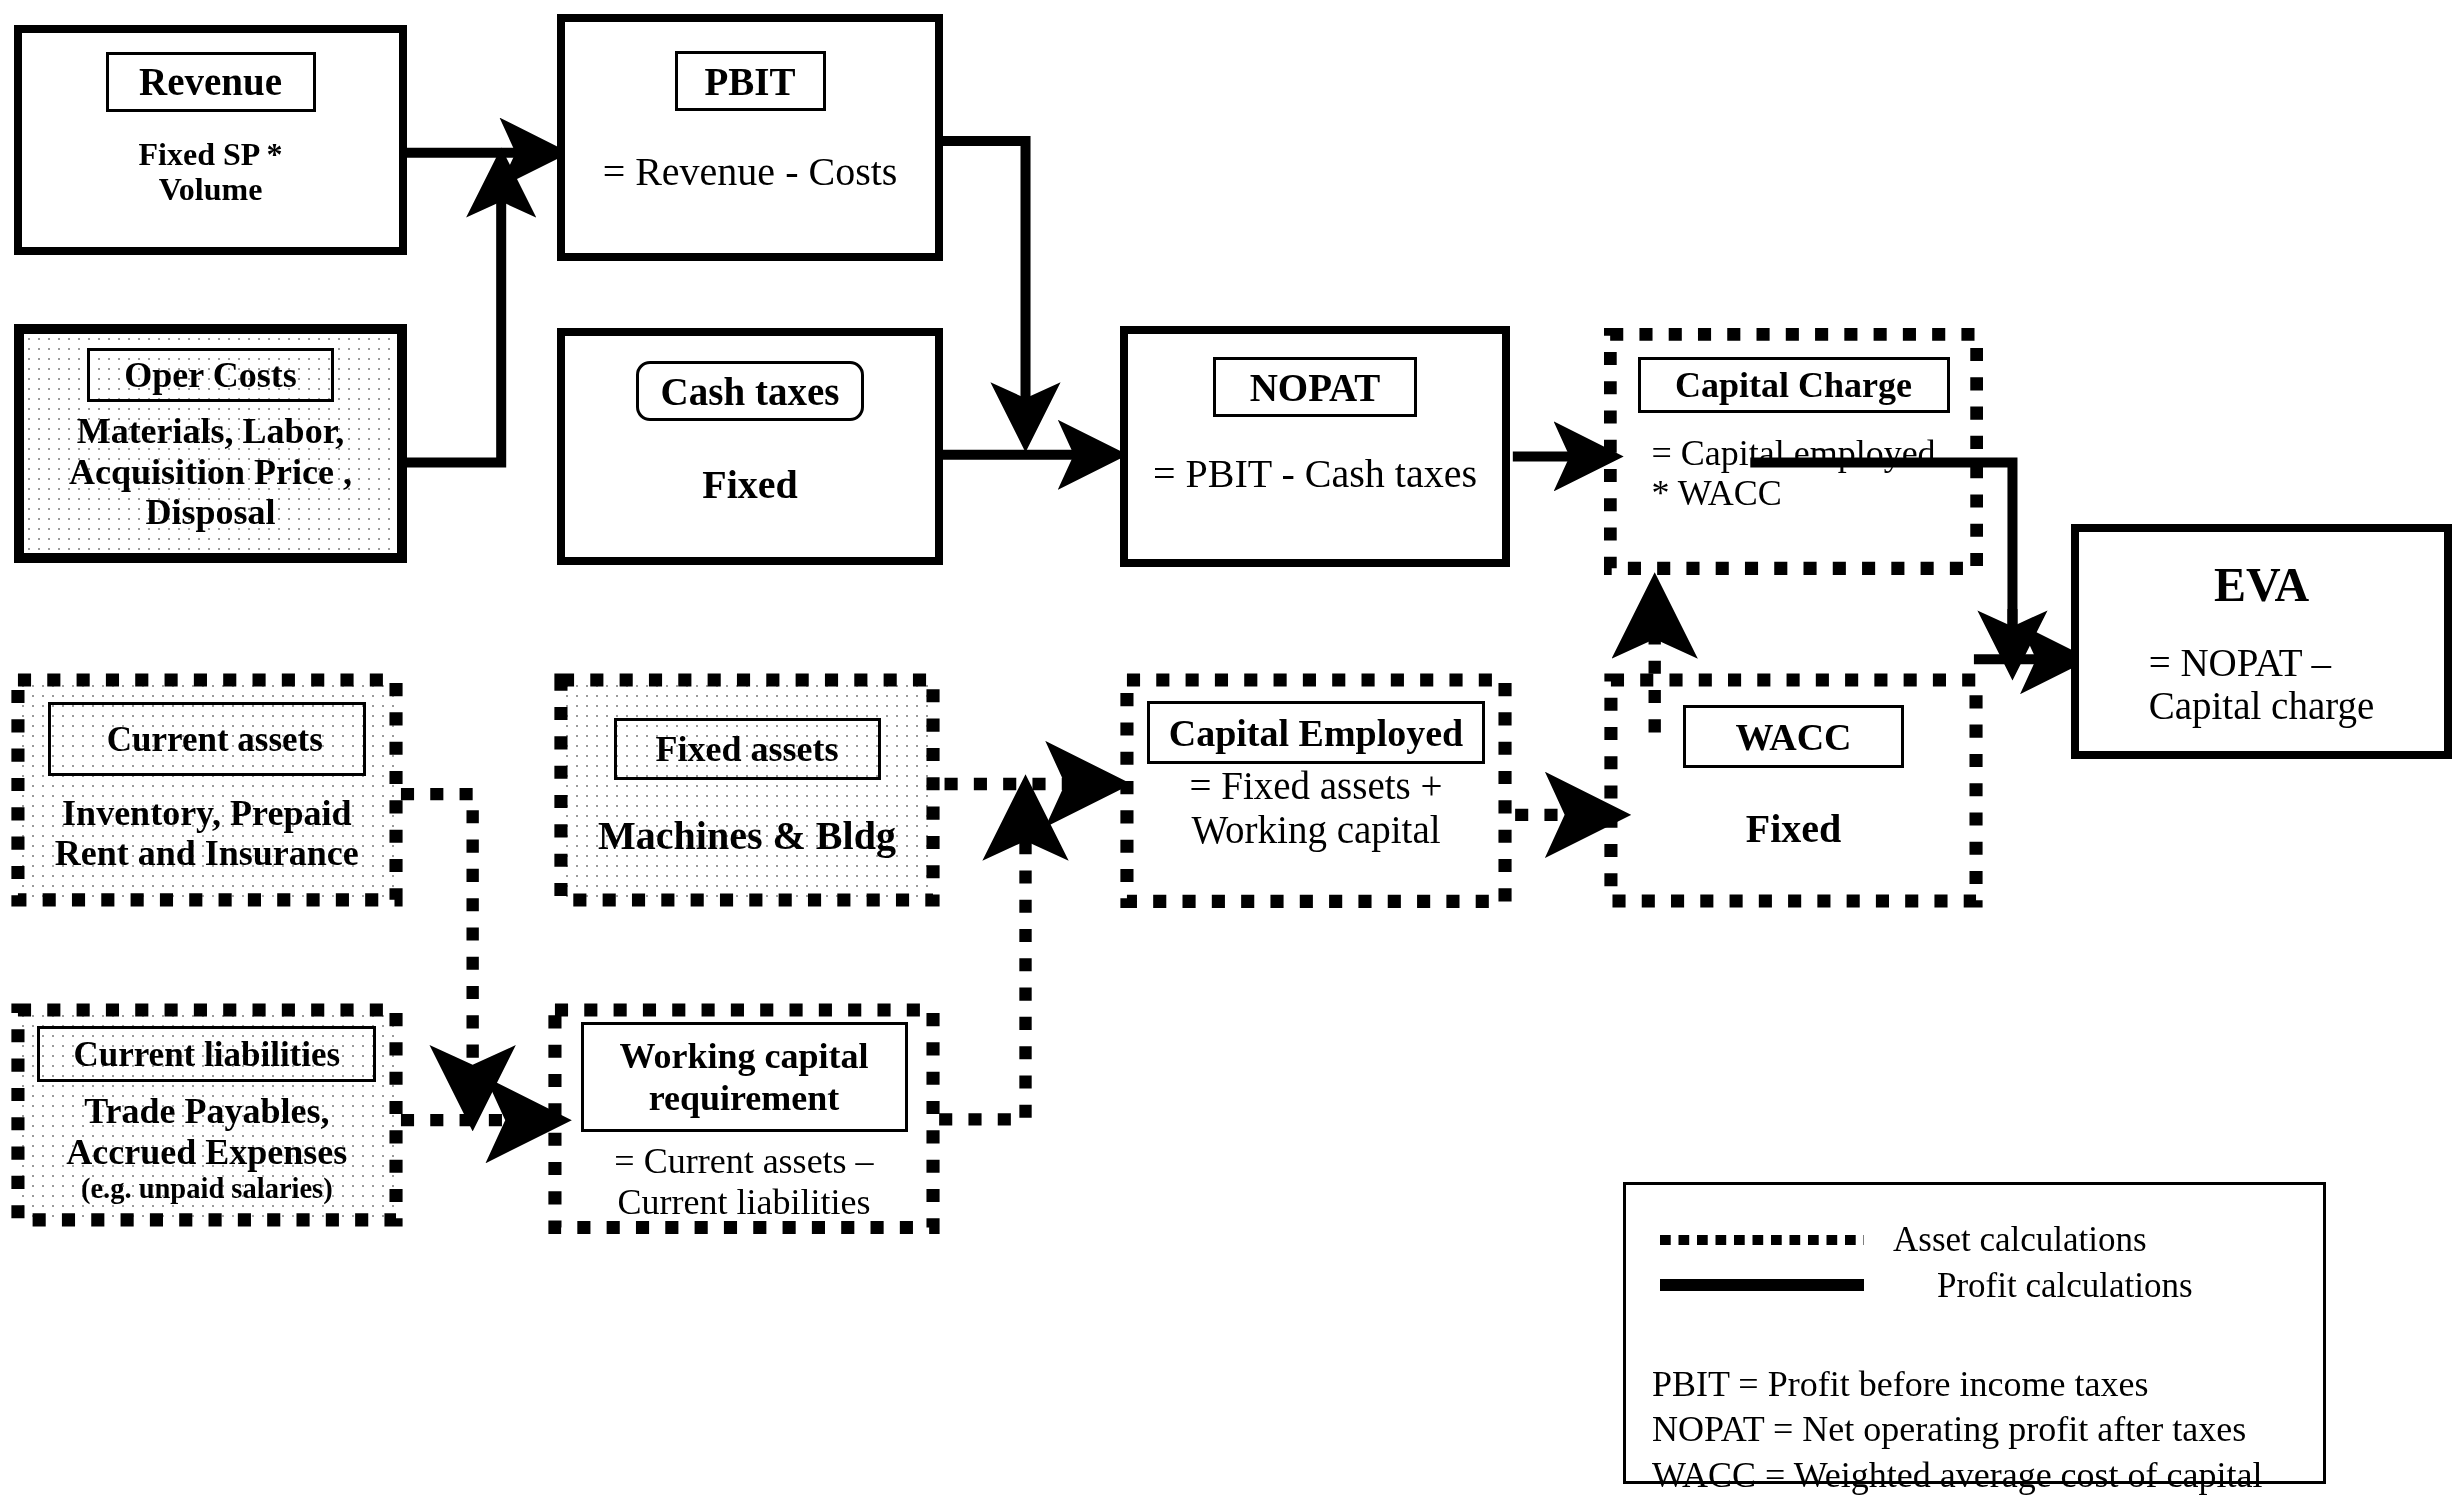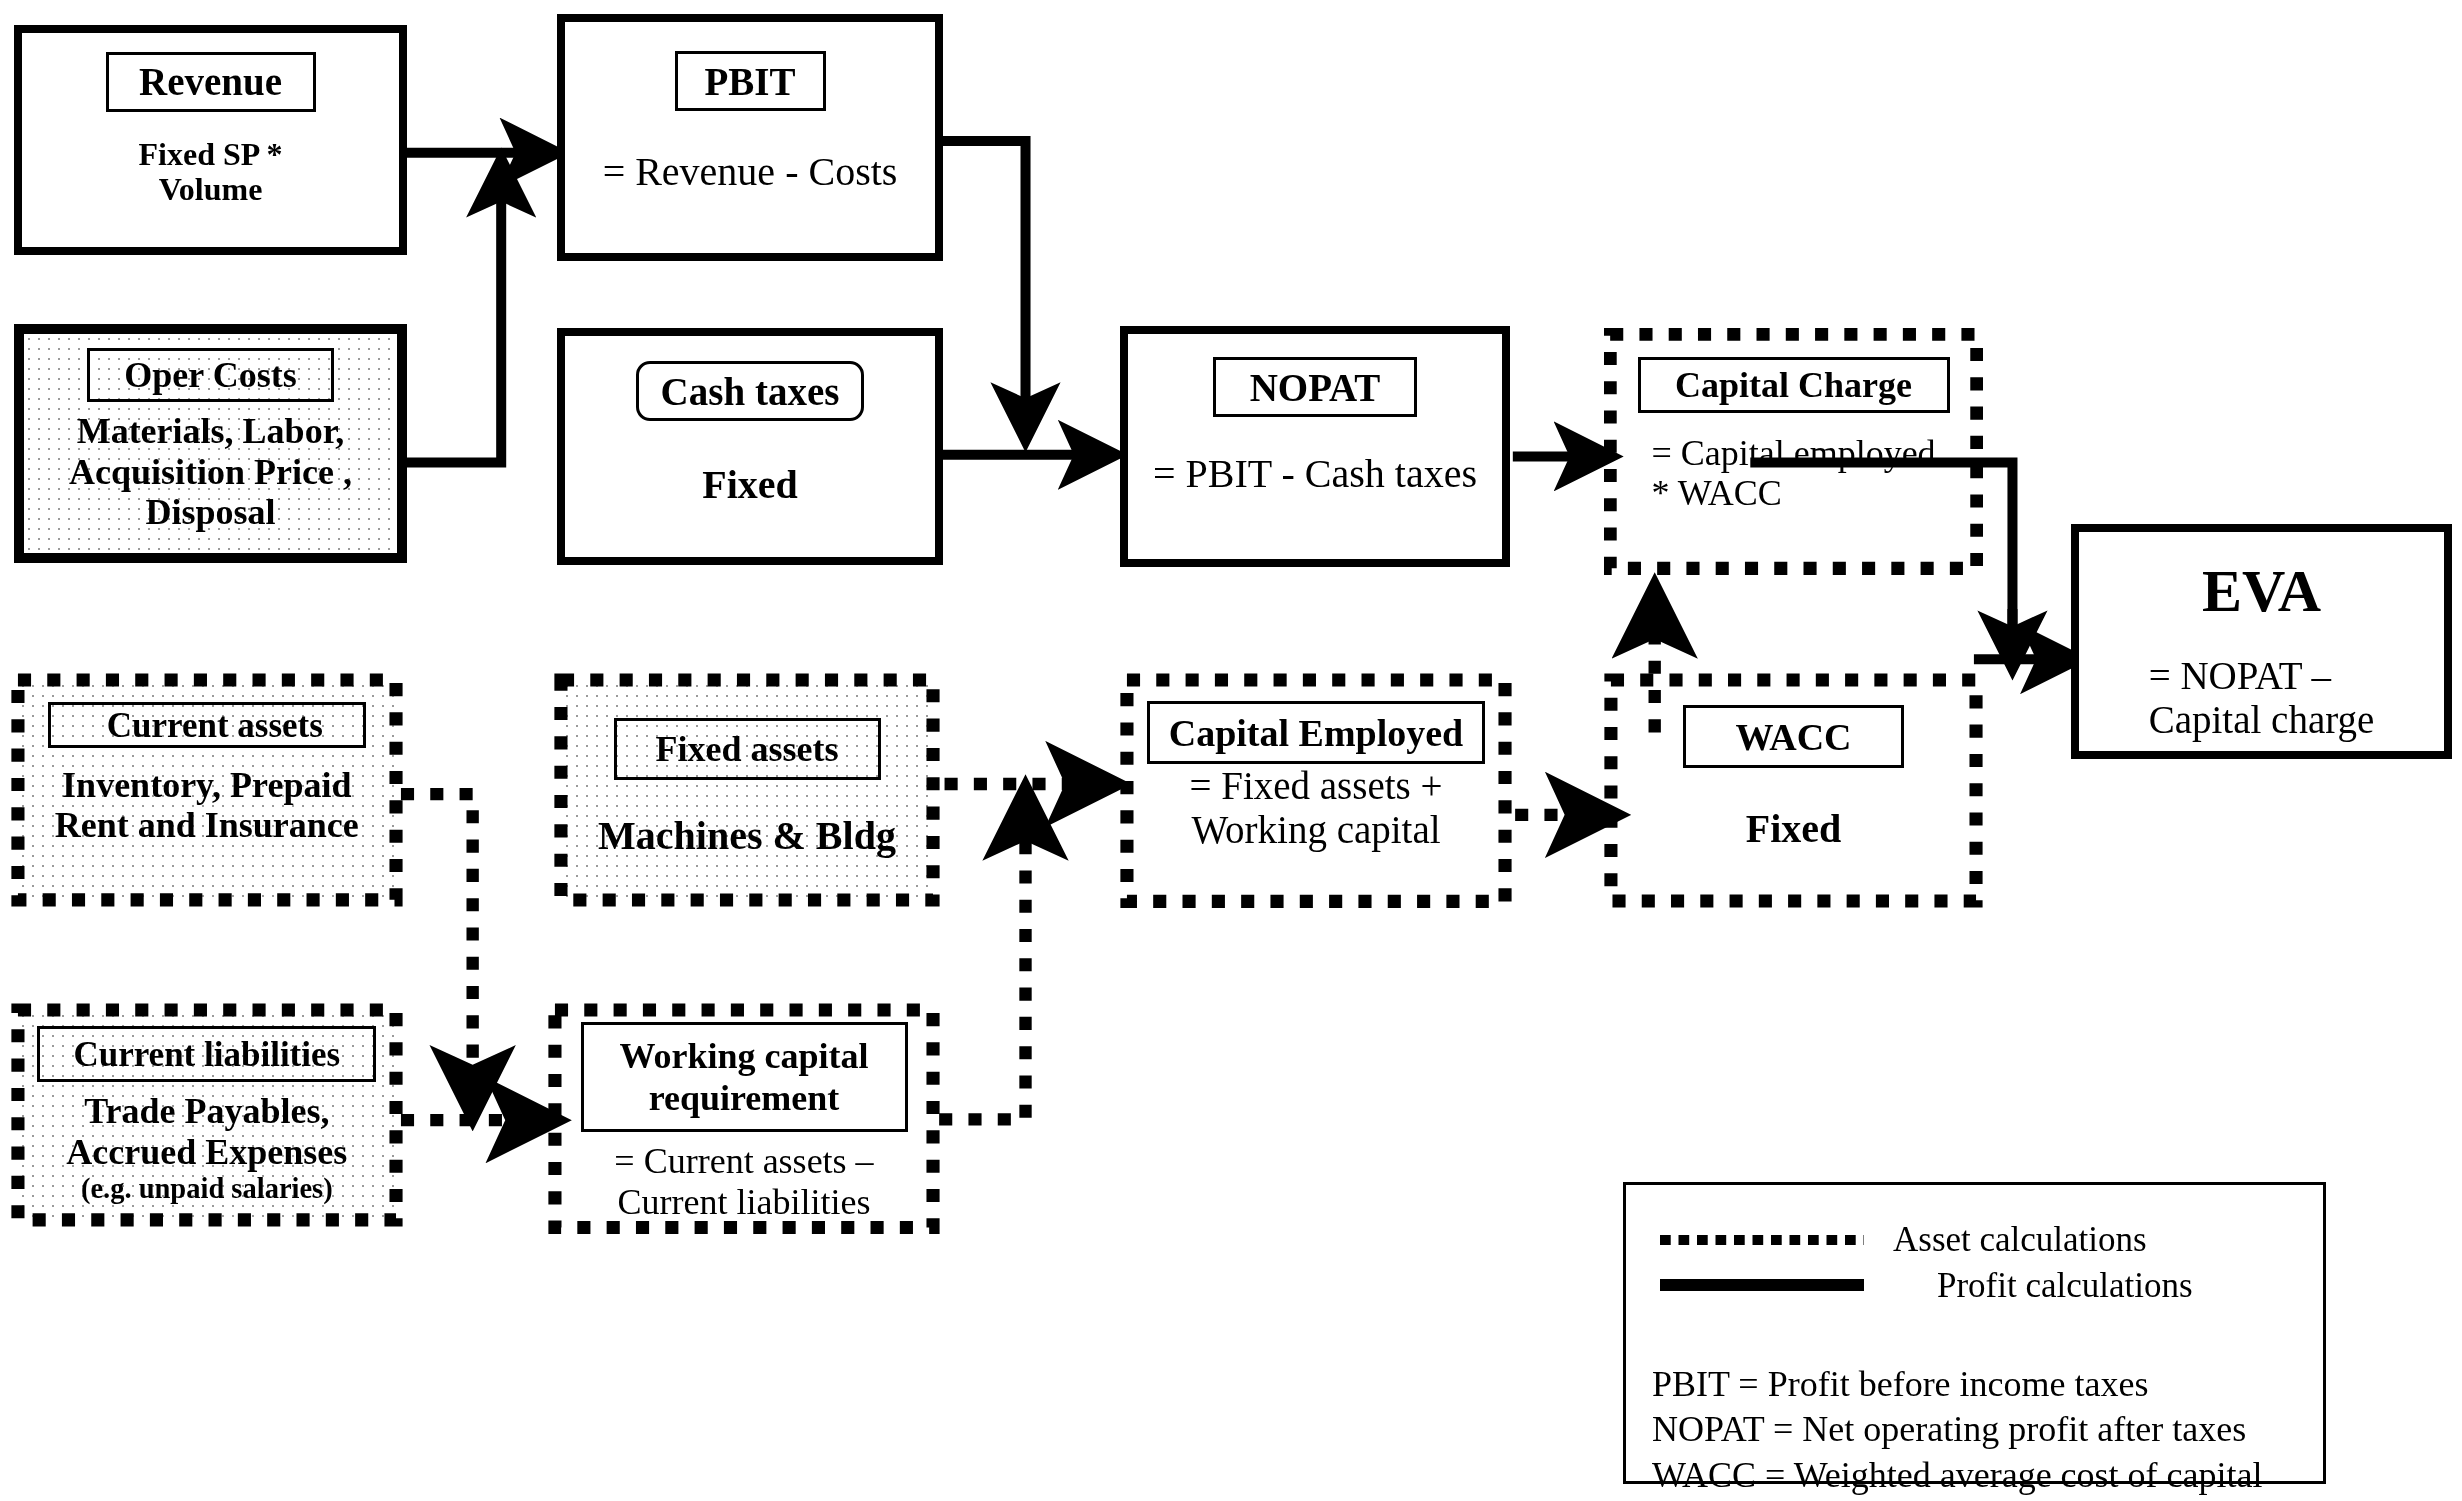--- a/index.html
+++ b/index.html
@@ -145,34 +145,34 @@
     </svg>
     <div class="inner">
       <div class="caption opaque" style="margin-top:29px;width:312px;height:56px;font-size:36px;">Capital Charge</div>
       <div class="sub light" style="margin-top:20px;font-size:36px;white-space:pre-line;text-align:left;">= Capital employed
 * WACC</div>
     </div>
   </div>
 
   <div class="node solid" style="left:2071px;top:524px;width:381px;height:235px;">
     <div class="inner">
-      <div class="sub" style="margin-top:26px;font-size:60px;font-weight:bold;text-align:center;">EVA</div>
+      <div class="sub" style="margin-top:26px;font-size:48px;font-weight:bold;text-align:center;">EVA</div>
       <div class="sub light" style="margin-top:29px;font-size:39px;white-space:pre-line;text-align:left;">= NOPAT –
 Capital charge</div>
     </div>
   </div>
 
   <div class="node dashed" style="left:10.8px;top:673px;width:392px;height:234px;">
     <div class="inner shaded" style="position:absolute;left:7.7px;top:7.7px;
          width:376px;height:218px;"></div>
     <svg class="dashframe" viewBox="0 0 508 303" preserveAspectRatio="none">
       <rect x="9" y="9" width="490" height="285" fill="none" stroke="#000" stroke-width="17" stroke-dasharray="17 21"></rect>
     </svg>
     <div class="inner">
-      <div class="caption" style="margin-top:29px;width:318px;height:46px;font-size:35px;padding-left:16px;">Current  assets</div>
+      <div class="caption" style="margin-top:29px;width:318px;height:74px;font-size:35px;padding-left:16px;">Current  assets</div>
       <div class="sub" style="margin-top:17px;font-size:36px;white-space:pre-line;">Inventory, Prepaid
 Rent and Insurance</div>
     </div>
   </div>
 
   <div class="node dashed" style="left:554px;top:673px;width:386px;height:234px;">
     <div class="inner shaded" style="position:absolute;left:7.7px;top:7.7px;
          width:370px;height:218px;"></div>
     <svg class="dashframe" viewBox="0 0 500 303" preserveAspectRatio="none">
       <rect x="9" y="9" width="482" height="285" fill="none" stroke="#000" stroke-width="17" stroke-dasharray="17 21"></rect>

